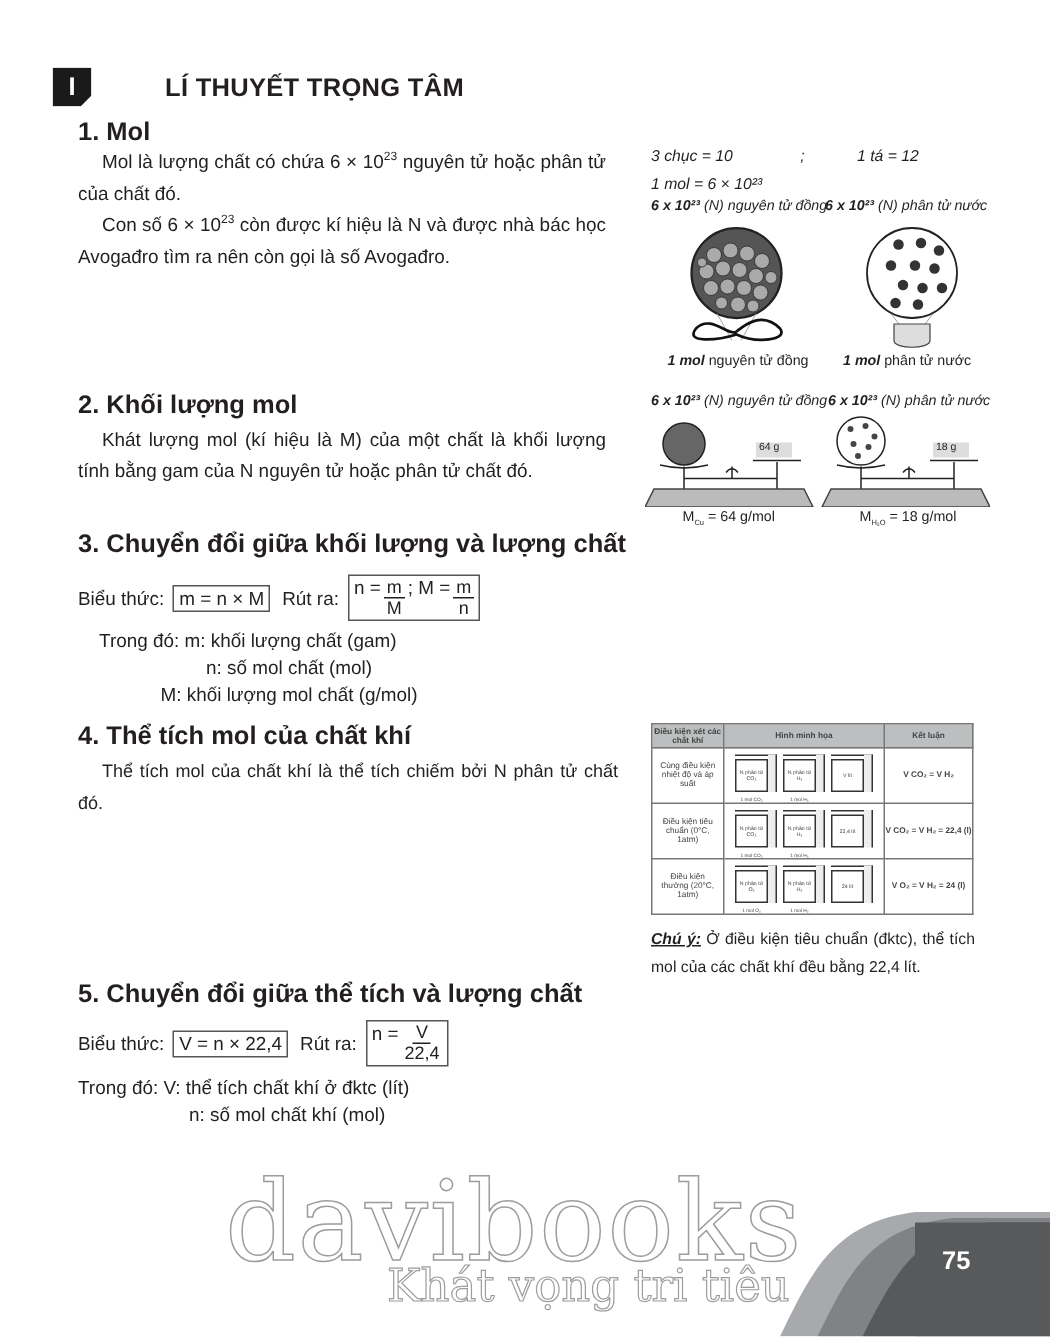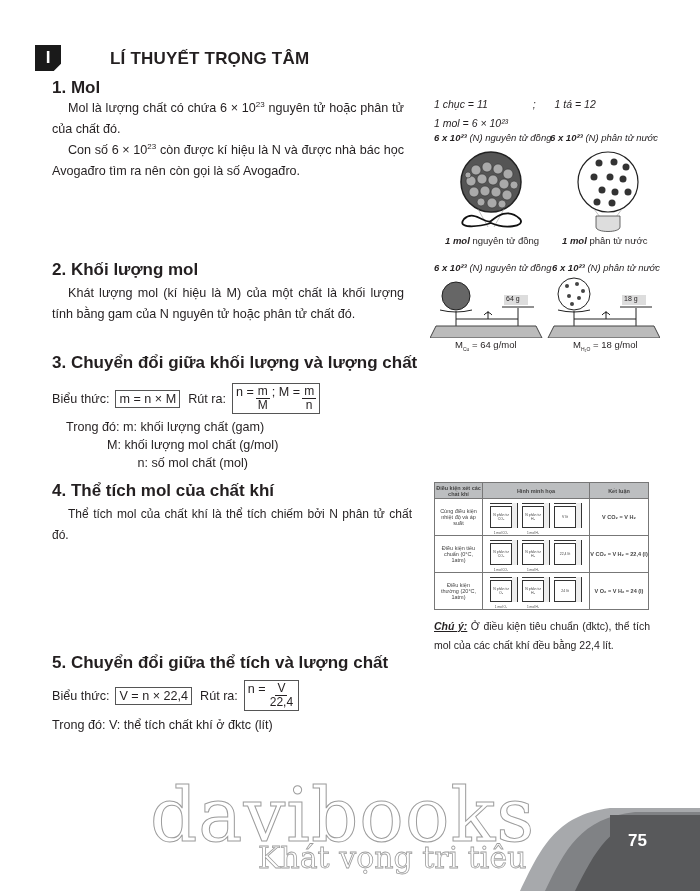--- a/index.html
+++ b/index.html
@@ -80,22 +80,22 @@
       </span>
     <span>; M =</span>
     <span class="frac">
         <span class="num">m</span>
         <span class="den">n</span>
       </span>
   </span>
 </div>
 <div class="legend-lines" style="top:418px">
   <span>Trong đó:</span> <span>m: khối lượng chất (gam)</span>
+  <span class="sub">n: số mol chất (mol)</span>
   <span class="sub">M: khối lượng mol chất (g/mol)</span>
-  <span class="sub">n: số mol chất (mol)</span>
 </div>
 
 <h2 class="sec" style="top:481px">4. Thể tích mol của chất khí</h2>
 <p class="para" style="top:504px;width:360px;font-size:12px"><span class="ind"></span><span>Thể tích mol của chất khí là thể tích chiếm bởi N phân tử chất đó.</span></p>
 
 <h2 class="sec" style="top:653px">5. Chuyển đổi giữa thể tích và lượng chất</h2>
 <div class="formula-row" style="top:680px">
   <span>Biểu thức:</span>
   <span class="fbox">
       <span>V = n × 22,4</span>
@@ -104,26 +104,27 @@
   <span class="fbox">
     <span>n =</span>
     <span class="frac">
         <span class="num">V</span>
         <span class="den">22,4</span>
       </span>
   </span>
 </div>
 <div class="legend-lines" style="top:716px">
   <span>Trong đó:</span> <span>V: thể tích chất khí ở đktc (lít)</span>
+  <span class="sub" style="padding-left:58px">n: số mol chất khí (mol)</span>
 </div>
 
 <div class="abs it" style="left:434px;top:98px;font-size:10.5px">
-  <span>1 chục = 11</span>
+  <span>3 chục = 10</span>
   <span style="margin-left:42px">;</span>
-  <span style="margin-left:16px">1 tá = 12</span>
+  <span style="margin-left:32px">1 tá = 12</span>
 </div>
 <div class="abs it" style="left:434px;top:117px;font-size:10.5px">1 mol = 6 × 10²³</div>
 <div class="cap" style="left:434px;top:132px"><b>6 x 10²³</b><span> (N) nguyên tử đồng</span></div>
 <div class="cap" style="left:550px;top:132px"><b>6 x 10²³</b><span> (N) phân tử nước</span></div>
 
 <svg class="abs" style="left:434px;top:145px" width="230" height="88">
   <g>
     <circle cx="57" cy="37" r="30" fill="#555" stroke="#222" stroke-width="1.5"></circle>
     <g fill="#aaa" stroke="#333" stroke-width="0.6">
       <circle cx="42" cy="25" r="5"></circle>

